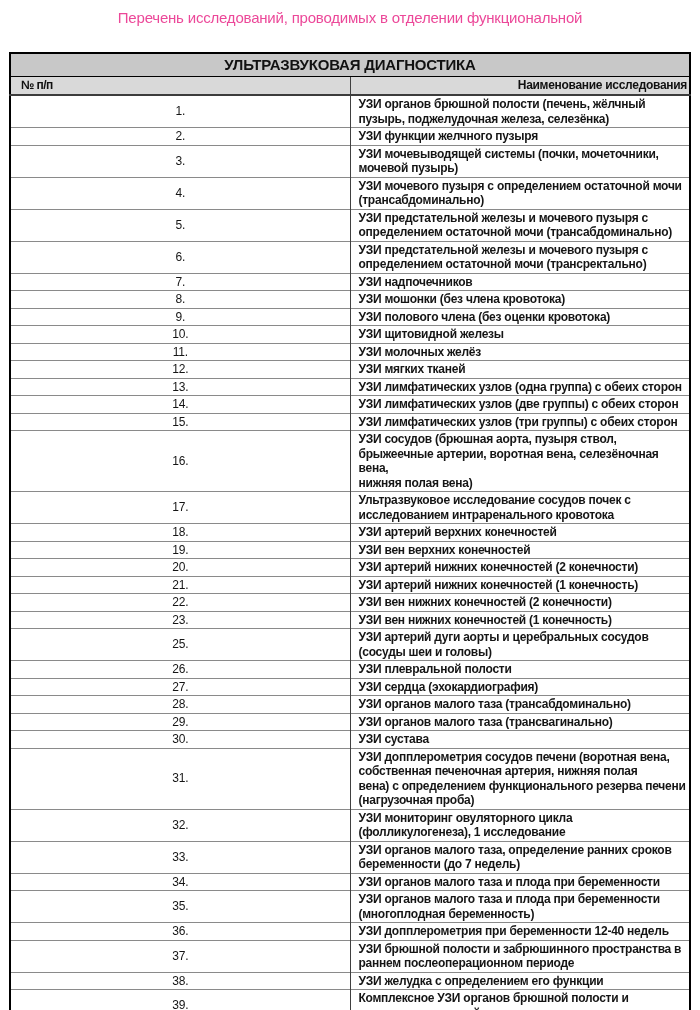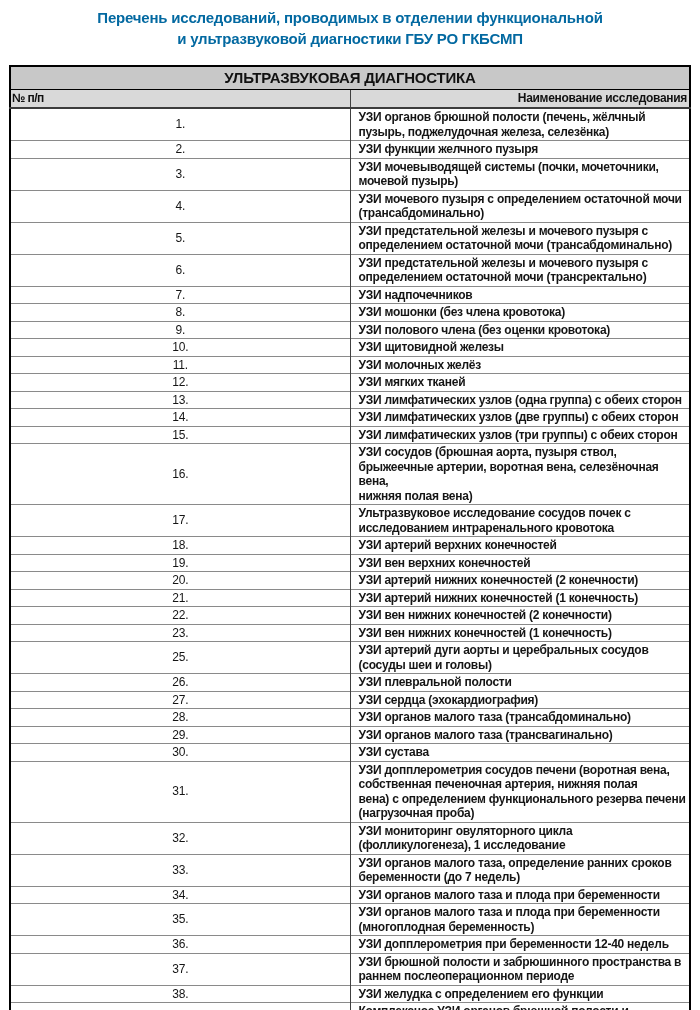--- a/index.html
+++ b/index.html
@@ -12,26 +12,26 @@
     font-family: "Liberation Sans", "DejaVu Sans", sans-serif;
     color: #1a1a1a;
   }
   .page {
     width: 700px;
     box-sizing: border-box;
     padding: 5px 9px 10px 9px;
   }
   .doc-title {
     text-align: center;
-    font-weight: bold;
+    font-weight: normal;
     font-size: 15px;
     line-height: 21px;
     letter-spacing: -0.2px;
-    color: #0369a1;
-    margin: 2px 0 16px 0;
+    color: #ec4899;
+    margin: 2px 0 24px 0;
   }
   table.doc-table {
     width: 682px;
     border-collapse: collapse;
     table-layout: fixed;
     border: 2px solid #000;
   }
   td {
     padding: 0;
     vertical-align: middle;
@@ -65,36 +65,35 @@
     padding: 1px 3px 1px 3px;
     color: #151515;
   }
   .num-cell {
     width: 38px;
     text-align: center;
     border-right: 1px solid #404040;
   }
   tr.col-header-row .num-cell {
     text-align: left;
-    padding-left: 1px;
+    padding-left: 10px;
     letter-spacing: -0.6px;
   }
   .name-cell {
     padding-left: 8px !important;
     white-space: pre-wrap;
     font-weight: bold;
   }
 </style>
 </head>
 <body>
 
 <div class="page">
   <div class="doc-title">
     <div>Перечень исследований, проводимых в отделении функциональной</div>
-    <div>и ультразвуковой диагностики ГБУ РО ГКБСМП</div>
   </div>
   <table class="doc-table">
     <tbody id="table-body">
         <tr class="section-header-row">
           <td colspan="2">УЛЬТРАЗВУКОВАЯ ДИАГНОСТИКА</td>
         </tr>
         <tr class="col-header-row">
           <td class="num-cell">№ п/п</td>
           <td class="name-cell">Наименование исследования</td>
         </tr>

